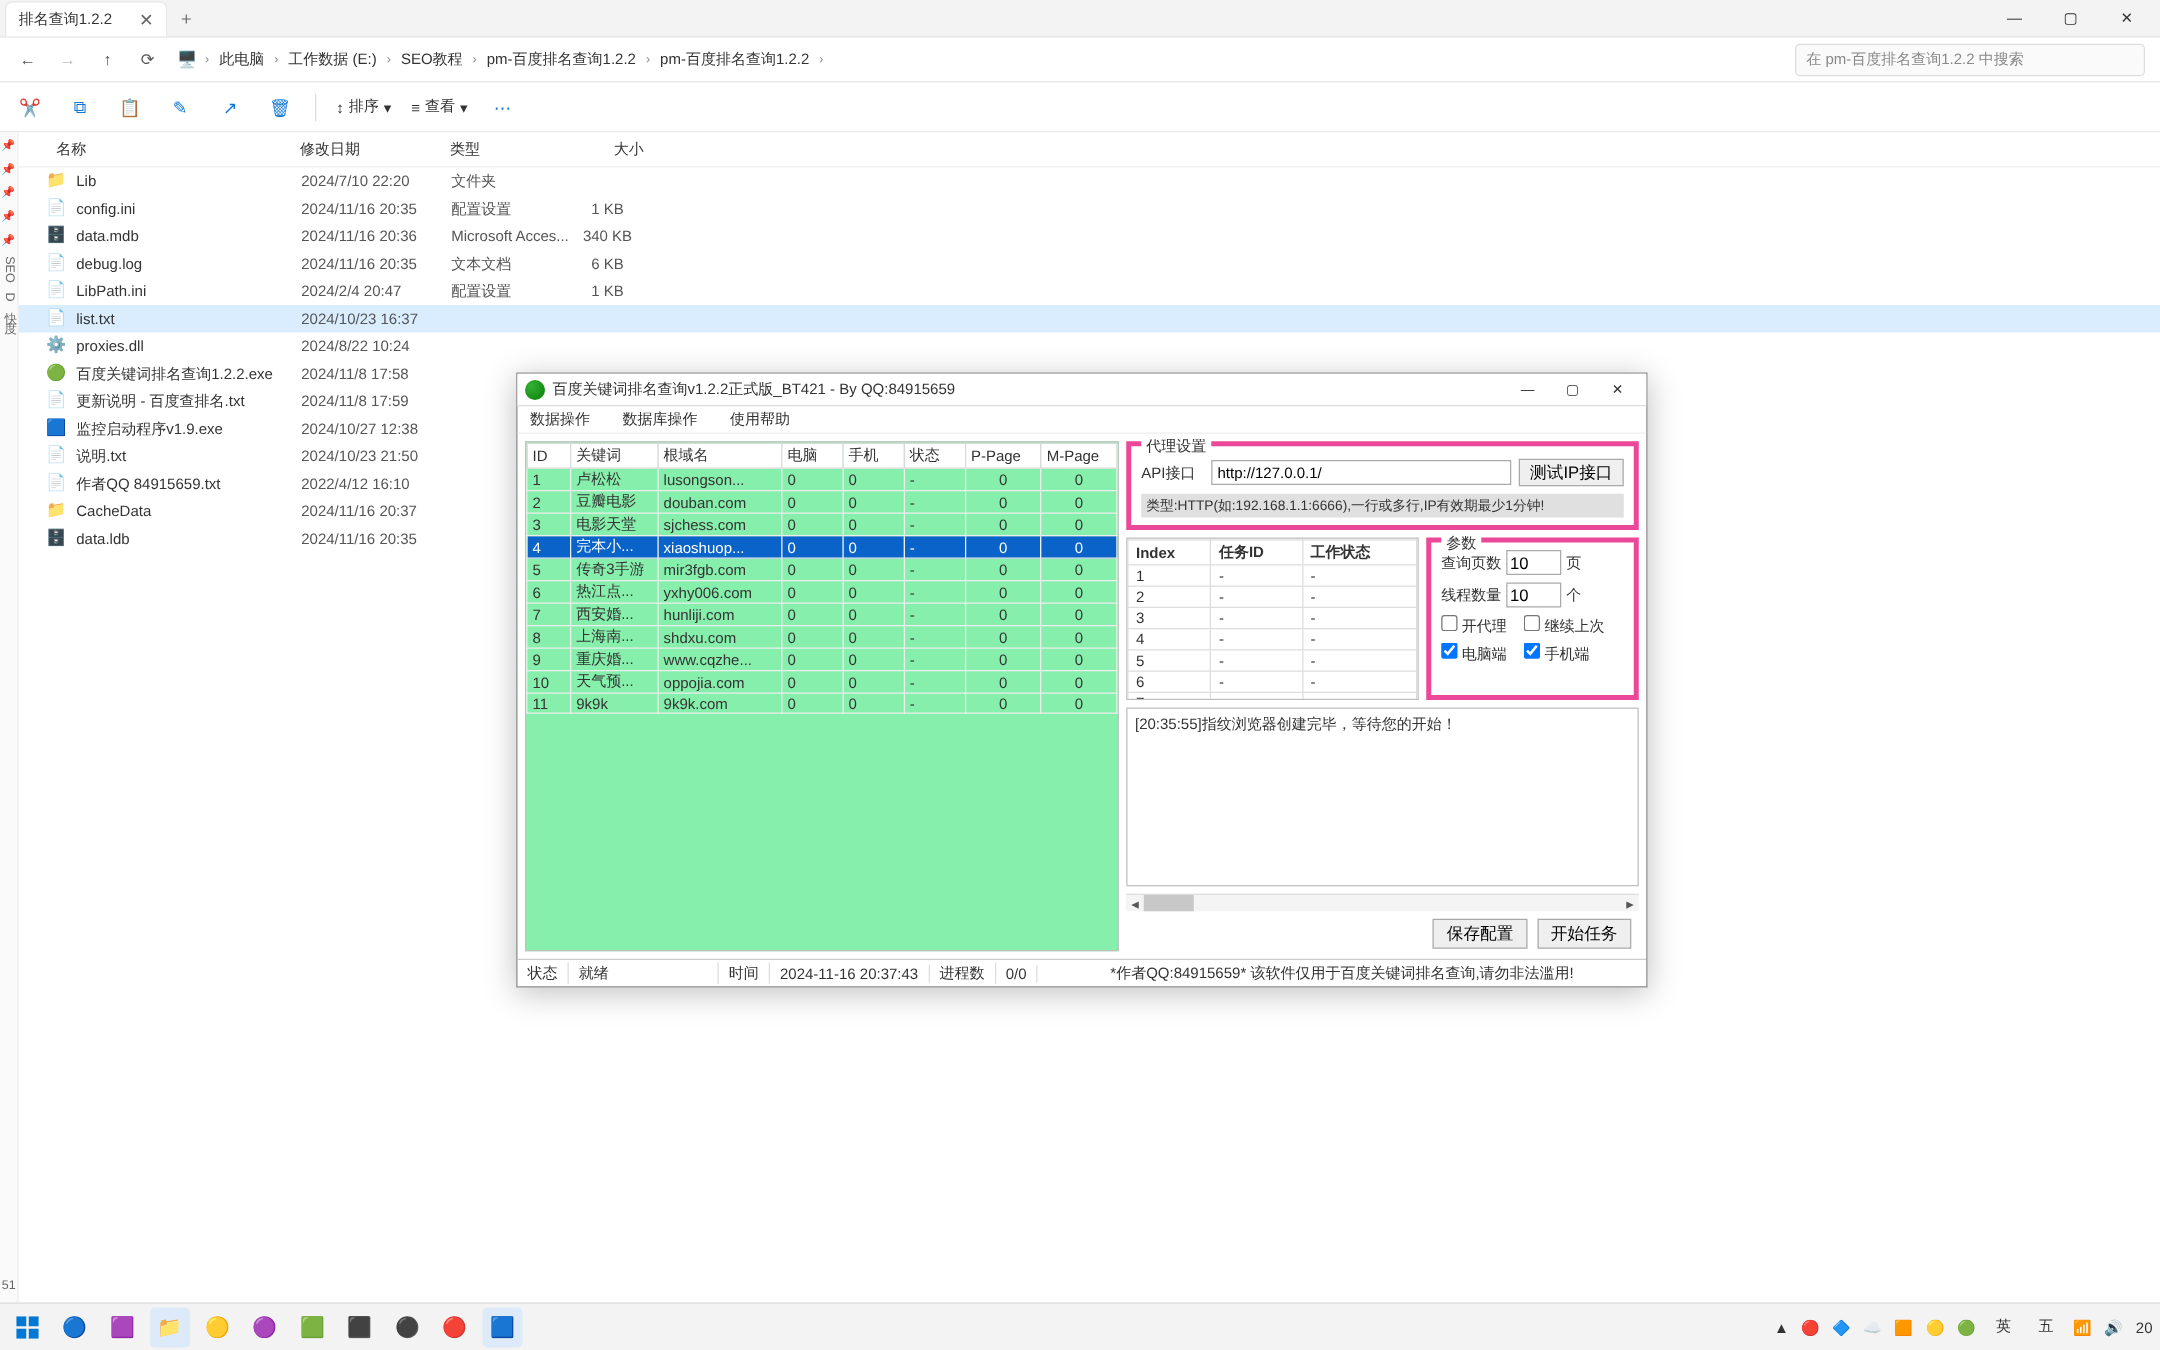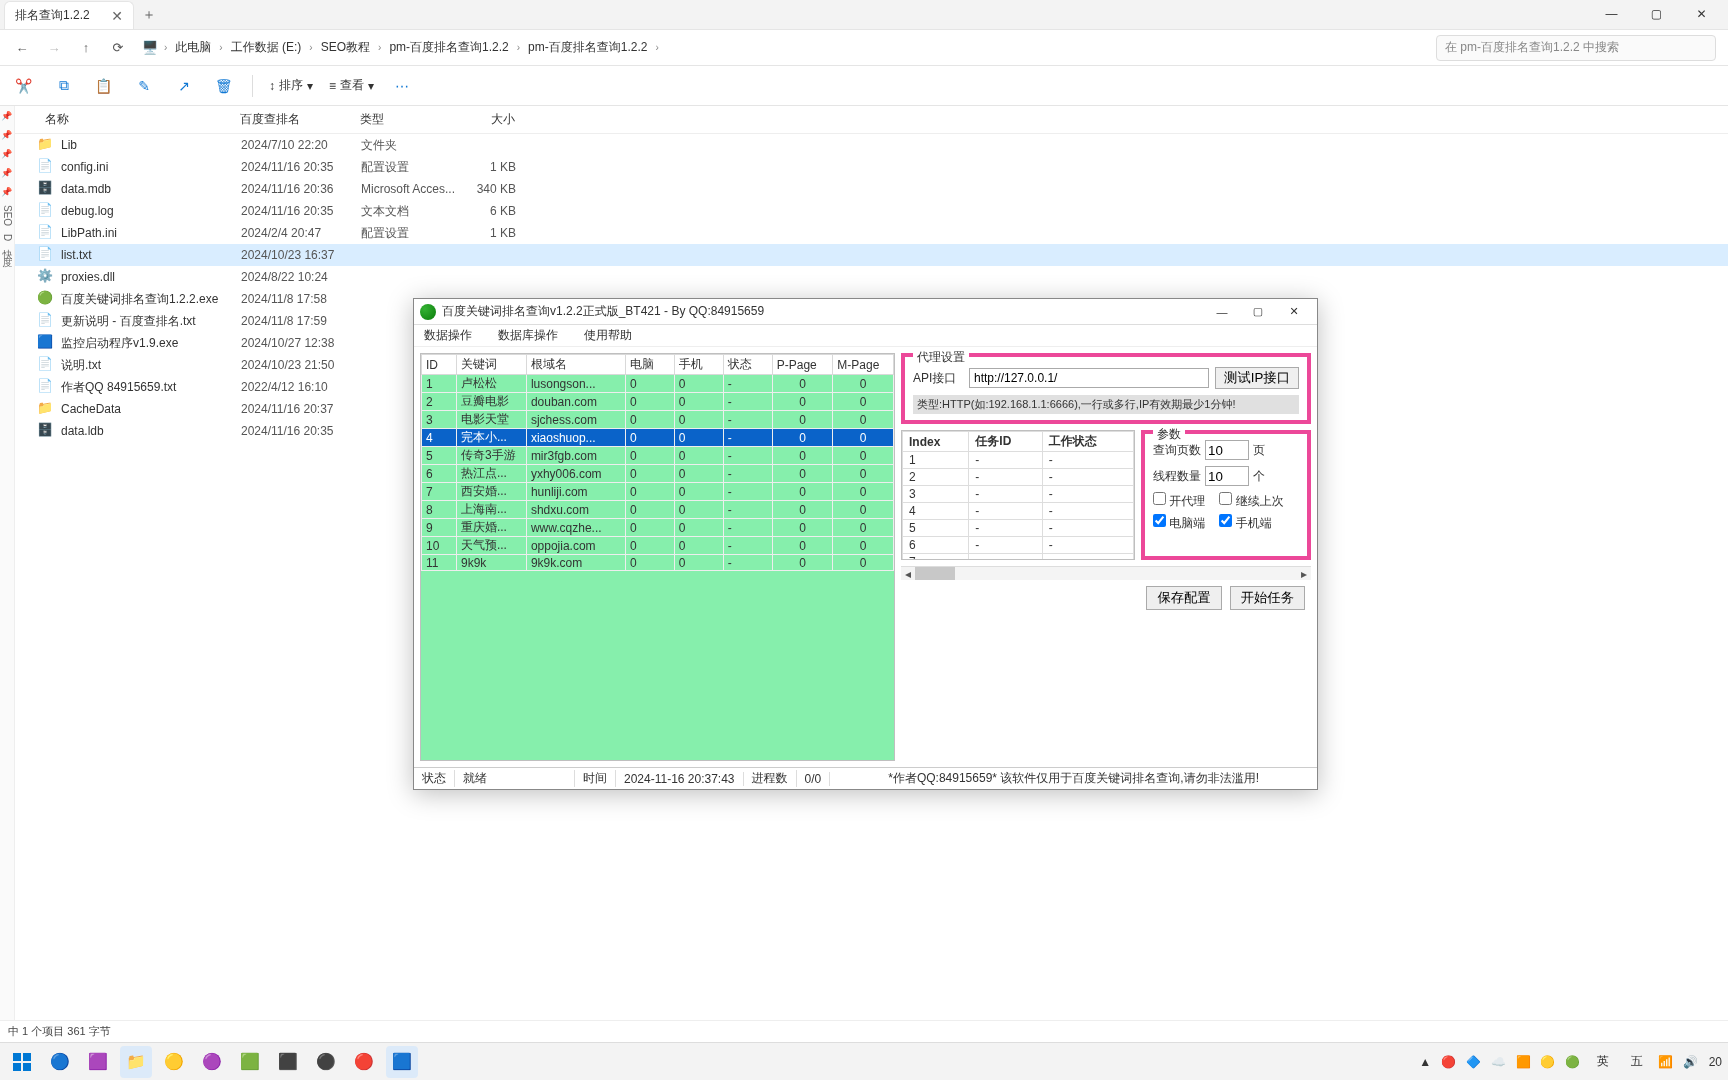--- a/index.html
+++ b/index.html
@@ -41,21 +41,21 @@
 .col-date { width: 120px; }
 .col-type { width: 95px; }
 .col-size { width: 60px; text-align: right; }
 .files { }
 .filerow { height: 22px; display: flex; align-items: center; }
 .filerow.sel { background: #d9edff; }
 .file-ico { width: 18px; height: 18px; margin-left: 22px; margin-right: 6px; font-size: 13px; }
 .file-name { width: 180px; }
 .file-date { width: 120px; color: #555; }
 .file-type { width: 95px; color: #555; }
-.file-size { width: 60px; text-align: right; color: #555; }
+.file-size { width: 60px; text-align: center; color: #555; }
 
 .statusbar-explorer { position: absolute; left: 0; bottom: 0; height: 22px; border-top: 1px solid #eee; background: #fff; display: flex; align-items: center; padding: 0 8px; font-size: 11px; color: #444; width: 100%; }
 
 
 .appwin { position: absolute; left: 413px; top: 298px; width: 905px; height: 492px; background: #fff; border: 1px solid #888; box-shadow: 0 4px 24px rgba(0,0,0,.25); display: flex; flex-direction: column; font-size: 12px; }
 .app-title { height: 26px; display: flex; align-items: center; padding: 0 6px; gap: 6px; background: #fff; border-bottom: 1px solid #ddd; }
 .app-icon { width: 16px; height: 16px; border-radius: 50%; background: radial-gradient(circle at 30% 30%,#34b233,#0a7c0a); }
 .app-title-text { flex: 1; }
 .app-sys { display: flex; gap: 2px; }
 .app-sysbtn { width: 34px; height: 22px; display: flex; align-items: center; justify-content: center; font-size: 11px; }
@@ -183,21 +183,21 @@
       <span class="pin">📌</span>
       <span class="pin">📌</span>
       <span>SEO</span>
       <span>D快</span>
       <span>度</span>
       <span style="writing-mode:horizontal-tb;margin-top:auto;margin-bottom:8px;font-size:10px">51</span>
     </div>
     <div class="filepane">
       <div class="cols">
         <div class="col-name">名称</div>
-        <div class="col-date">百度查排名</div>
+        <div class="col-date">修改日期</div>
         <div class="col-type">类型</div>
         <div class="col-size">大小</div>
       </div>
       <div class="files" id="files">
           <div class="filerow">
             <span class="file-ico">📁</span>
   <span class="file-name">Lib</span>
   <span class="file-date">2024/7/10 22:20</span>
   <span class="file-type">文件夹</span>
   <span class="file-size"></span>
@@ -287,23 +287,20 @@
   <span class="file-size"></span>
           </div>
           <div class="filerow">
             <span class="file-ico">🗄️</span>
   <span class="file-name">data.ldb</span>
   <span class="file-date">2024/11/16 20:35</span>
   <span class="file-type"></span>
   <span class="file-size"></span>
           </div>
         </div>
-    </div>
-    <div class="statusbar-explorer">
-      <span>中 1 个项目   361 字节</span>
     </div>
   </div>
 </div>
 
 <div class="appwin">
   <div class="app-title">
     <div class="app-icon"></div>
     <div class="app-title-text">百度关键词排名查询v1.2.2正式版_BT421 - By QQ:84915659</div>
     <div class="app-sys">
       <div class="app-sysbtn">—</div>
@@ -525,20 +522,23 @@
             <label><input type="checkbox" style=""> <span>开代理</span></label>
             <label><input type="checkbox" style=""> <span>继续上次</span></label>
           </div>
           <div class="checks">
             <label><input type="checkbox" checked="" style=""> <span>电脑端</span></label>
             <label><input type="checkbox" checked="" style=""> <span>手机端</span></label>
           </div>
         </div>
       </div>
 
+      <div class="logbox">
+        <span>[20:35:55]指纹浏览器创建完毕，等待您的开始！</span>
+      </div>
       <div class="scroll-h">
         <div class="arrow">◂</div>
         <div class="thumb"></div>
         <div style="flex:1"></div>
         <div class="arrow">▸</div>
       </div>
 
       <div class="btnrow">
         <button>保存配置</button>
         <button>开始任务</button>

